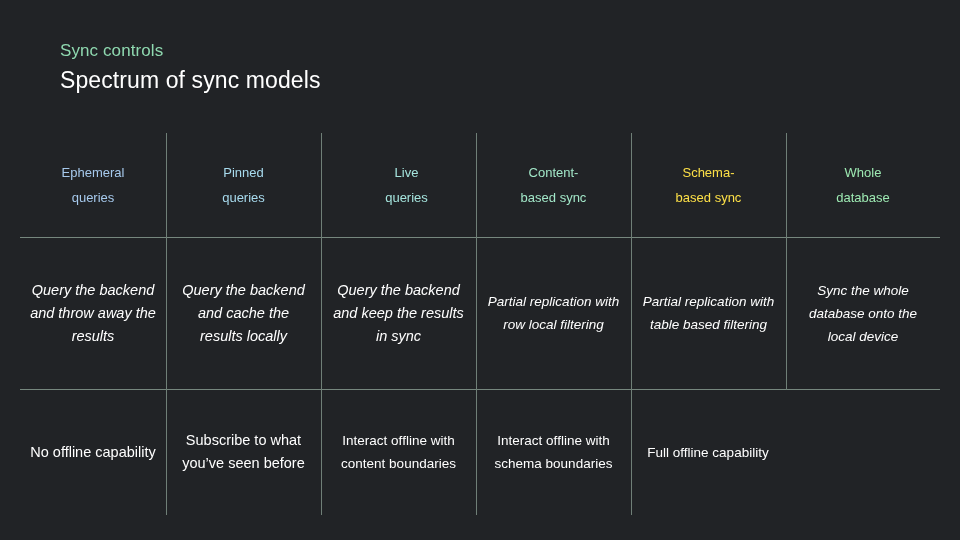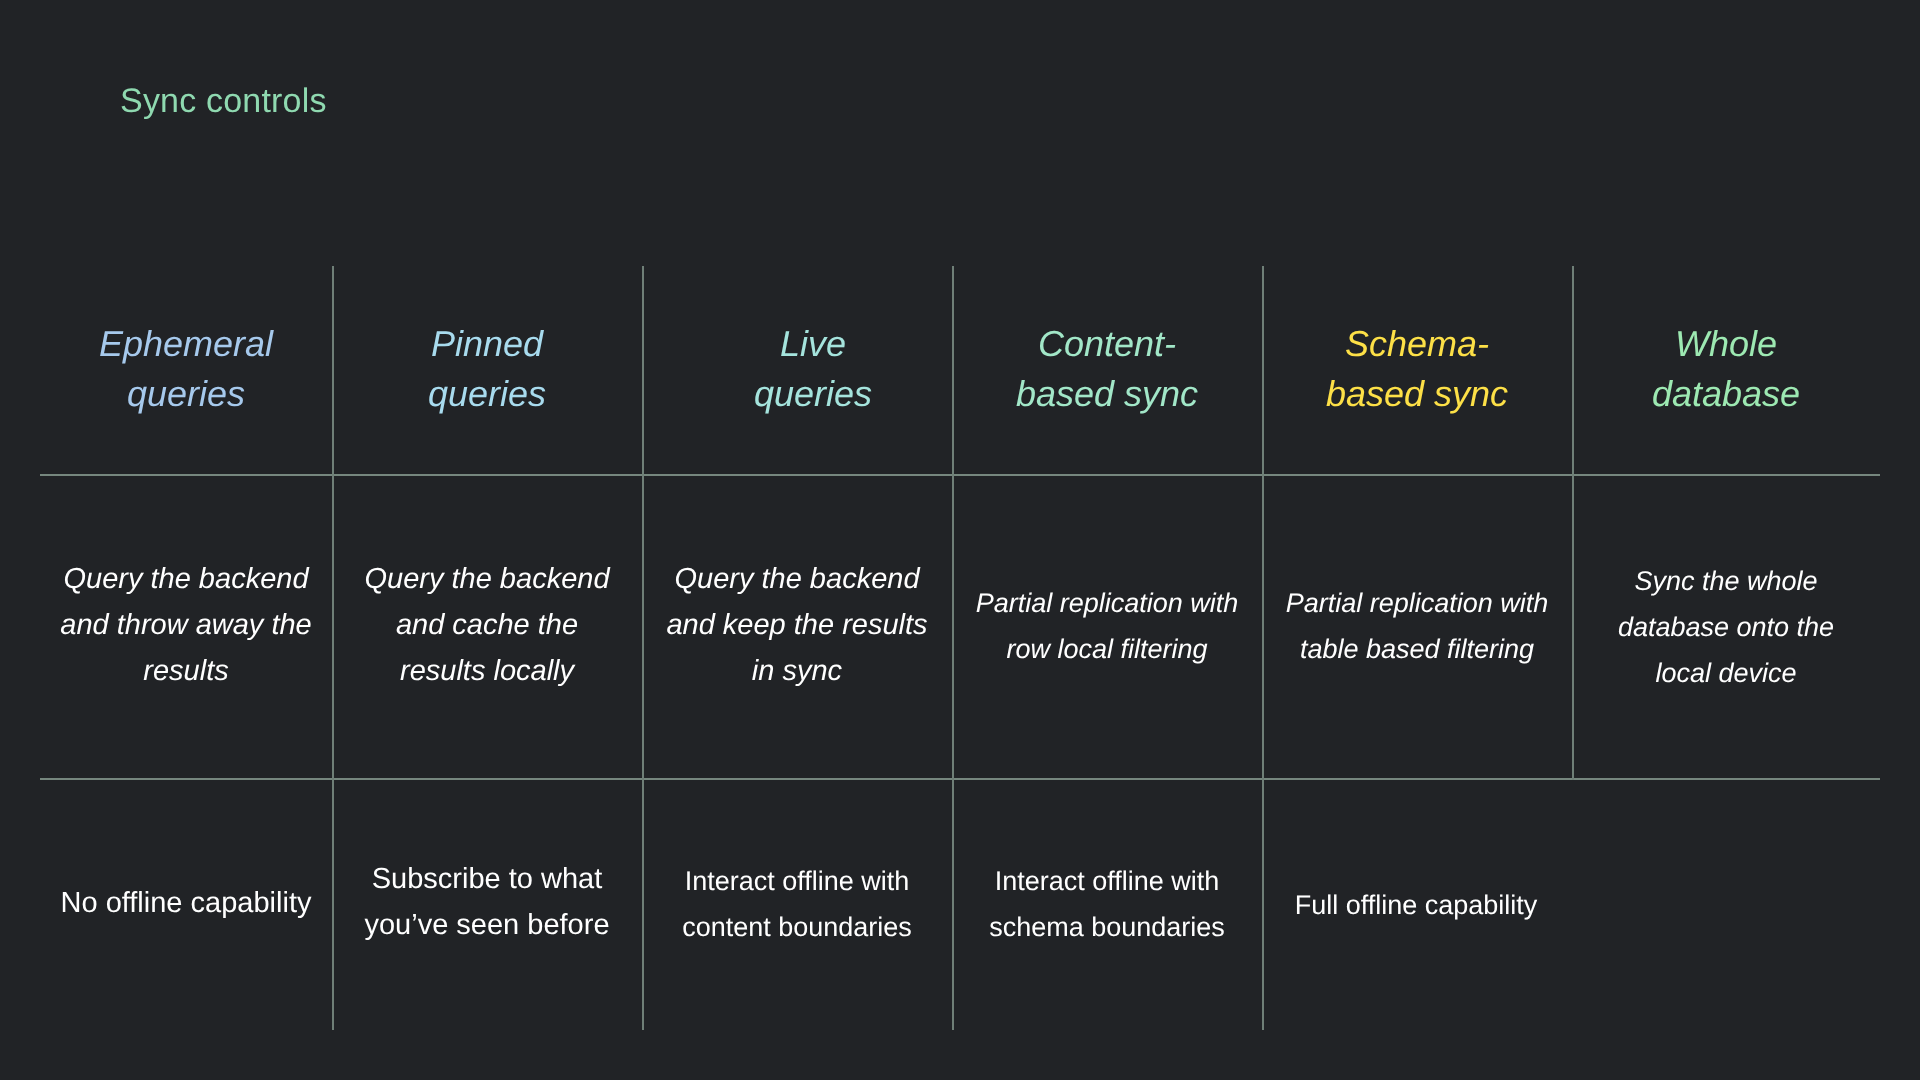--- a/index.html
+++ b/index.html
@@ -89,39 +89,39 @@
   .row-body .cell + .cell::before { top: 0; bottom: -1px; }
 
   .col-0 { width: 146px; }
   .col-1 { width: 155px; }
   .col-2 { width: 155px; }
   .col-3 { width: 155px; }
   .col-4 { width: 155px; }
   .col-5 { width: 154px; }
 
   .head-text {
-    font-size: 18px;
+    font-size: 13px;
     line-height: 25px;
-    font-style: italic;
   }
   .body-text {
     color: #ffffff;
     font-size: 14.5px;
     line-height: 23px;
   }
   .body-text.small {
     font-size: 13.5px;
     line-height: 23px;
   }
 </style>
 </head>
 <body style="background: rgb(33, 35, 38);">
 
 <div class="header">
   <div class="eyebrow" style="color: rgb(143, 217, 176);">Sync controls</div>
+  <div class="title">Spectrum of sync models</div>
 </div>
 
 <div class="table">
 
   <div class="hrule hrule-1" style="background: rgb(118, 135, 126);"></div>
   <div class="hrule hrule-2" style="background: rgb(118, 135, 126);"></div>
 
   <div class="row row-head">
     <div class="cell col-0">
       <div class="head-text" style="color: rgb(166, 201, 236);">

